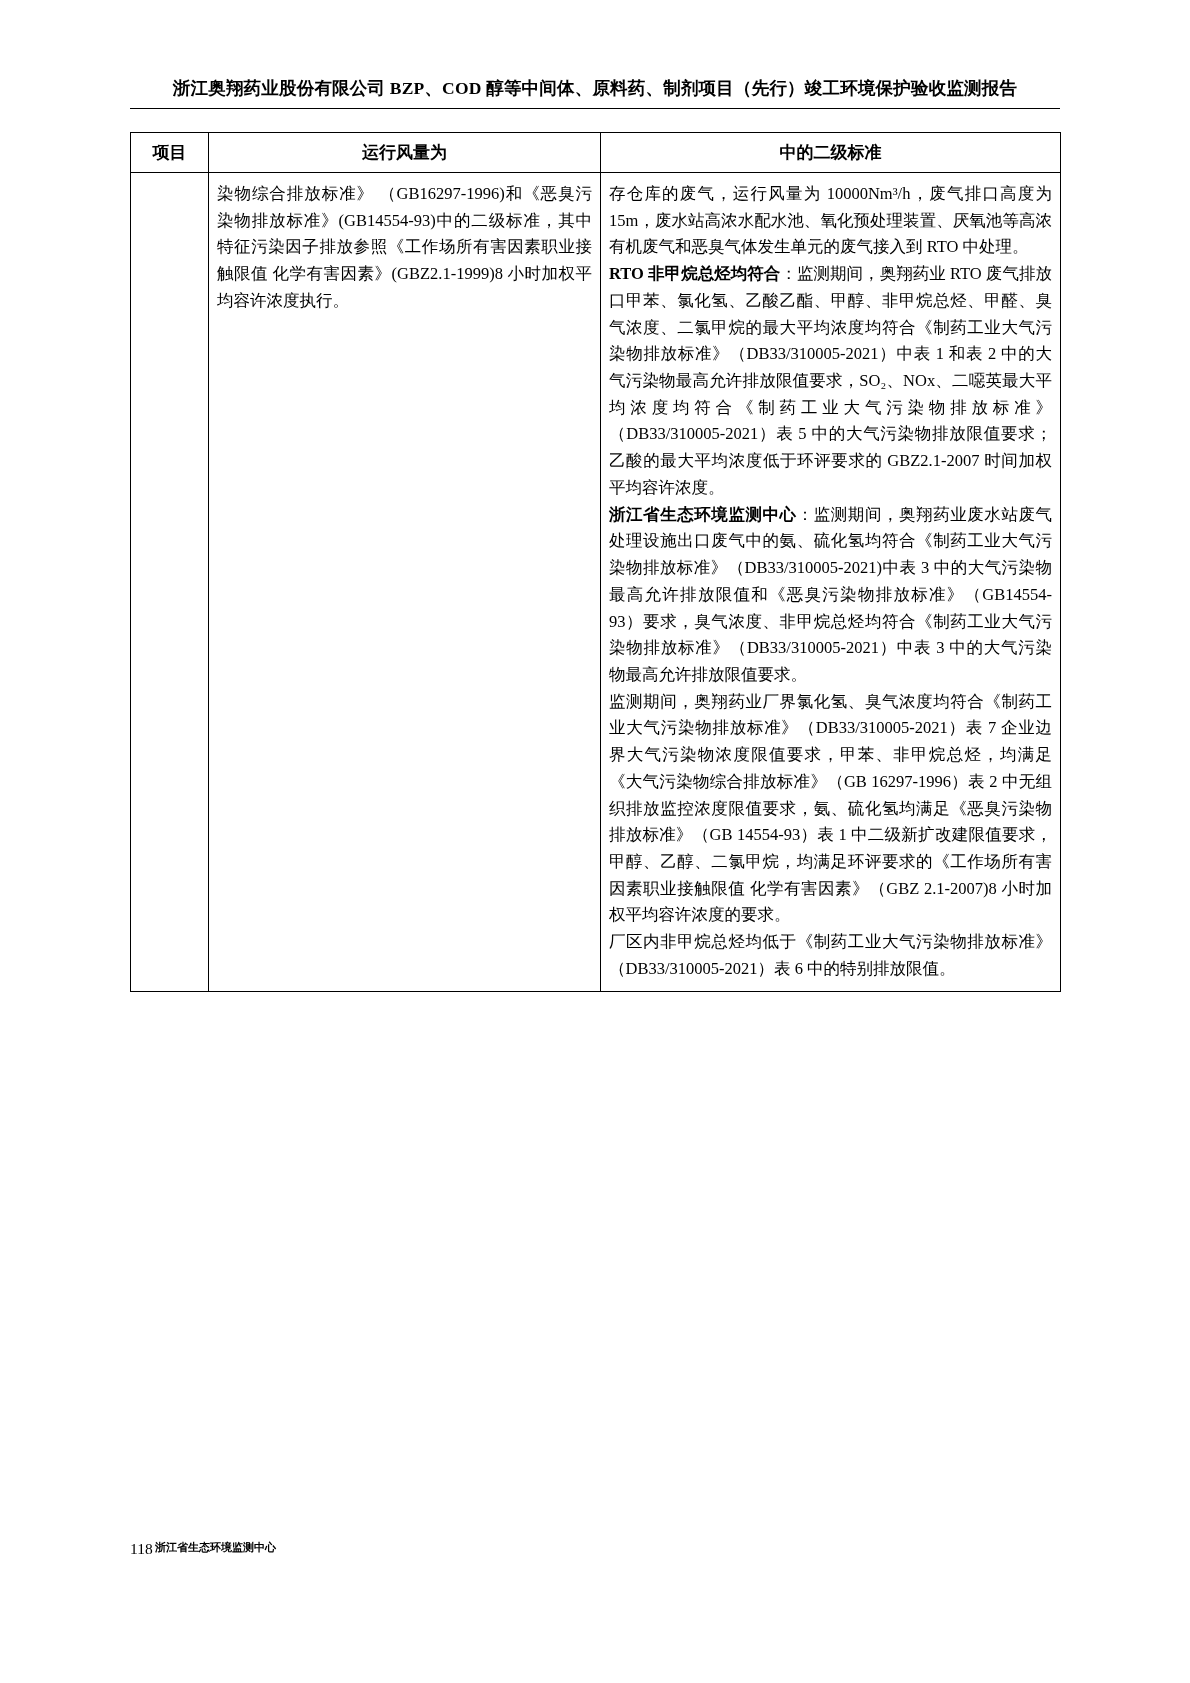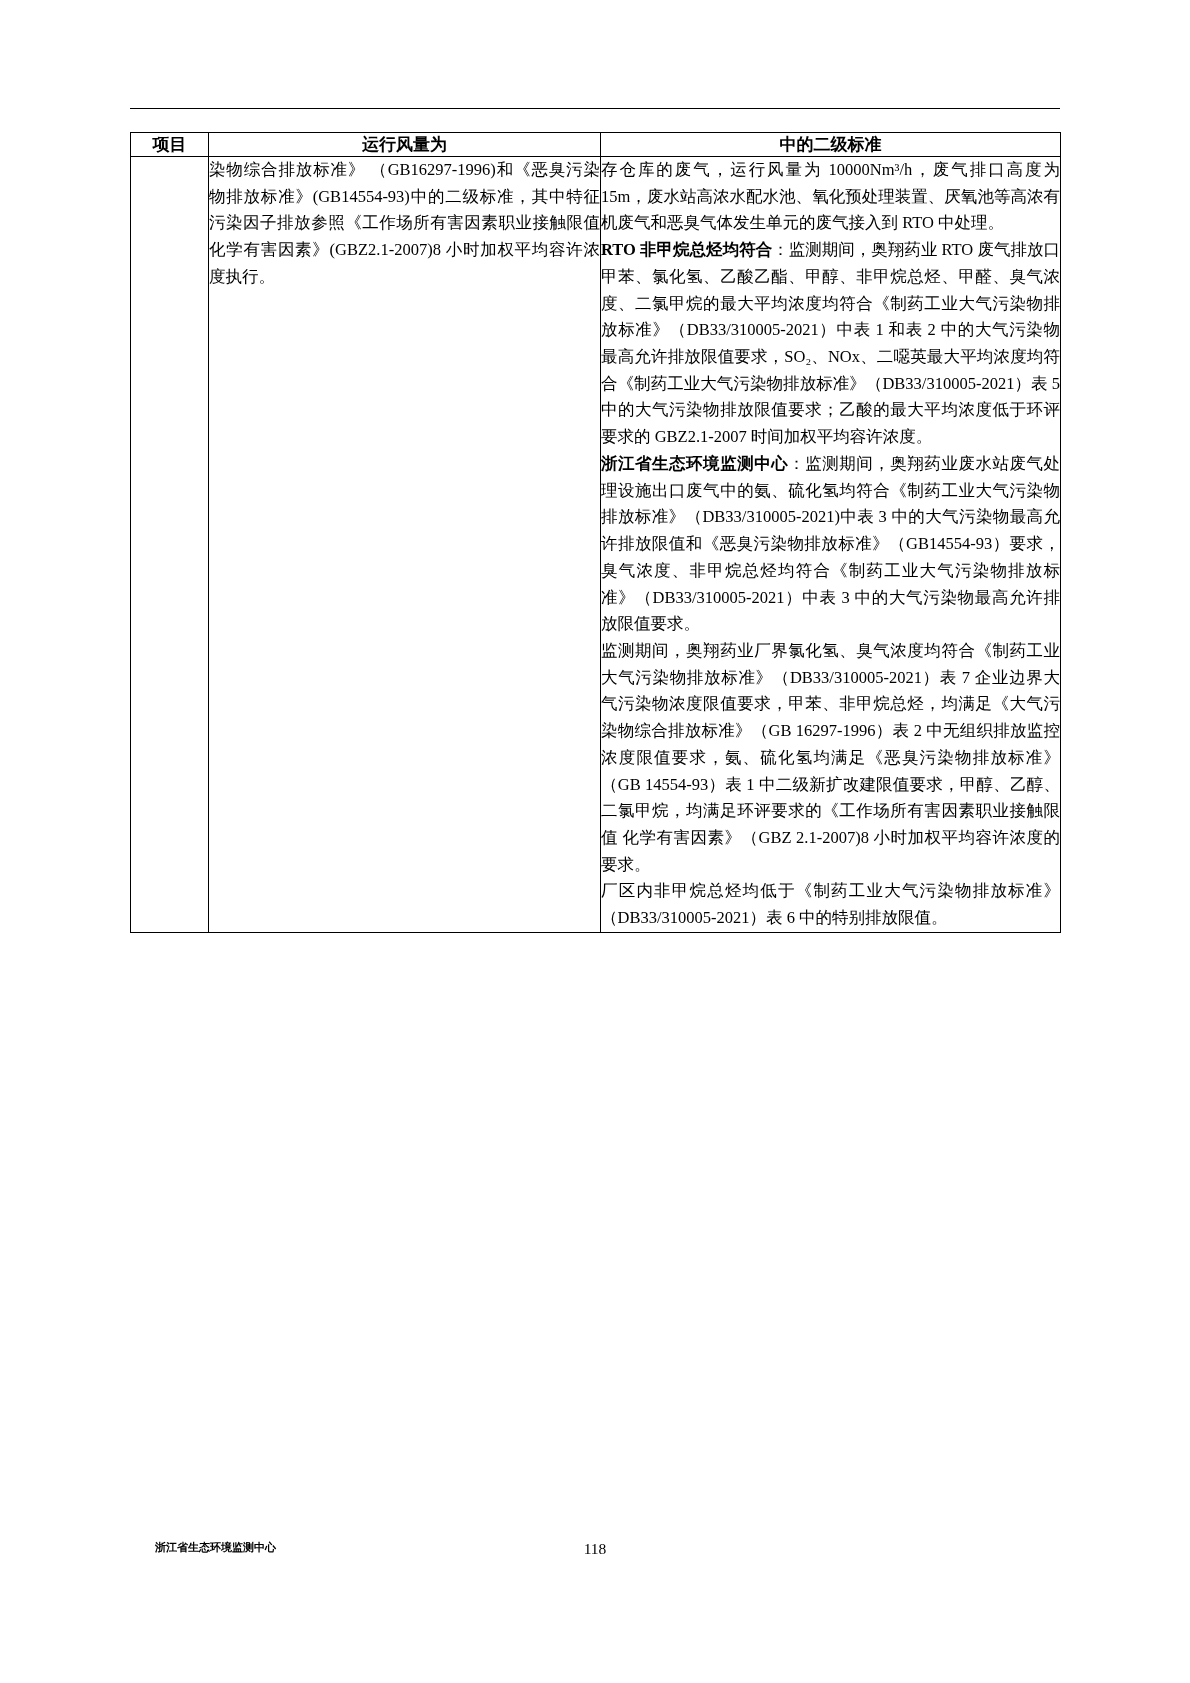--- a/index.html
+++ b/index.html
@@ -40,21 +40,21 @@
     position: absolute;
     left: 130px;
     top: 132px;
     width: 930px;
     border-collapse: collapse;
     table-layout: fixed;
   }
   table.main td, table.main th {
     border: 1.3px solid #000;
     vertical-align: top;
-    padding: 0;
+    padding: 8px;
   }
   .col1 { width: 78px; }
   .col2 { width: 392px; }
   .col3 { width: 460px; }
 
   thead th {
     text-align: center;
     font-size: 17px;
     font-weight: bold;
     padding: 9px 0 9px 0;
@@ -78,49 +78,49 @@
     left: 155px;
     top: 1540px;
     font-size: 11px;
     font-weight: bold;
   }
   .footer-page {
     position: absolute;
     left: 130px;
     top: 1540px;
     width: 930px;
-    text-align: center;
     font-size: 15.5px;
   }
 </style>
 </head>
 <body>
 
 <div class="page">
 
+  <div class="header">浙江奥翔药业股份有限公司 BZP、COD 醇等中间体、原料药、制剂项目（先行）竣工环境保护验收监测报告</div>
   <div class="header-rule"></div>
 
   <table class="main">
     <colgroup>
       <col class="col1">
       <col class="col2">
       <col class="col3">
     </colgroup>
     <thead>
       <tr>
         <th>项目</th>
         <th>运行风量为</th>
         <th>中的二级标准</th>
       </tr>
     </thead>
     <tbody>
       <tr>
         <td class="body-cell empty-cell"></td>
         <td class="body-cell">
-          <p class="p">染物综合排放标准》 （GB16297-1996)和《恶臭污染物排放标准》(GB14554-93)中的二级标准，其中特征污染因子排放参照《工作场所有害因素职业接触限值 化学有害因素》(GBZ2.1-2007)8 小时加权平均容许浓度执行。</p>
+          <p class="p">染物综合排放标准》 （GB16297-1996)和《恶臭污染物排放标准》(GB14554-93)中的二级标准，其中特征污染因子排放参照《工作场所有害因素职业接触限值 化学有害因素》(GBZ2.1-1999)8 小时加权平均容许浓度执行。</p>
         </td>
         <td class="body-cell">
           <p class="p">
             <span>存仓库的废气，运行风量为 10000Nm³/h，废气排口高度为 15m，废水站高浓水配水池、氧化预处理装置、厌氧池等高浓有机废气和恶臭气体发生单元的废气接入到 RTO 中处理。</span>
           </p>
           <p class="p">
             <b>RTO 非甲烷总烃均符合</b><span>：监测期间，奥翔药业 RTO 废气排放口甲苯、氯化氢、乙酸乙酯、甲醇、非甲烷总烃、甲醛、臭气浓度、二氯甲烷的最大平均浓度均符合《制药工业大气污染物排放标准》（DB33/310005-2021）中表 1 和表 2 中的大气污染物最高允许排放限值要求，SO₂、NOx、二噁英最大平均浓度均符合《制药工业大气污染物排放标准》（DB33/310005-2021）表 5 中的大气污染物排放限值要求；乙酸的最大平均浓度低于环评要求的 GBZ2.1-2007 时间加权平均容许浓度。</span>
           </p>
           <p class="p">
             <b>浙江省生态环境监测中心</b><span>：监测期间，奥翔药业废水站废气处理设施出口废气中的氨、硫化氢均符合《制药工业大气污染物排放标准》（DB33/310005-2021)中表 3 中的大气污染物最高允许排放限值和《恶臭污染物排放标准》（GB14554-93）要求，臭气浓度、非甲烷总烃均符合《制药工业大气污染物排放标准》（DB33/310005-2021）中表 3 中的大气污染物最高允许排放限值要求。</span>

